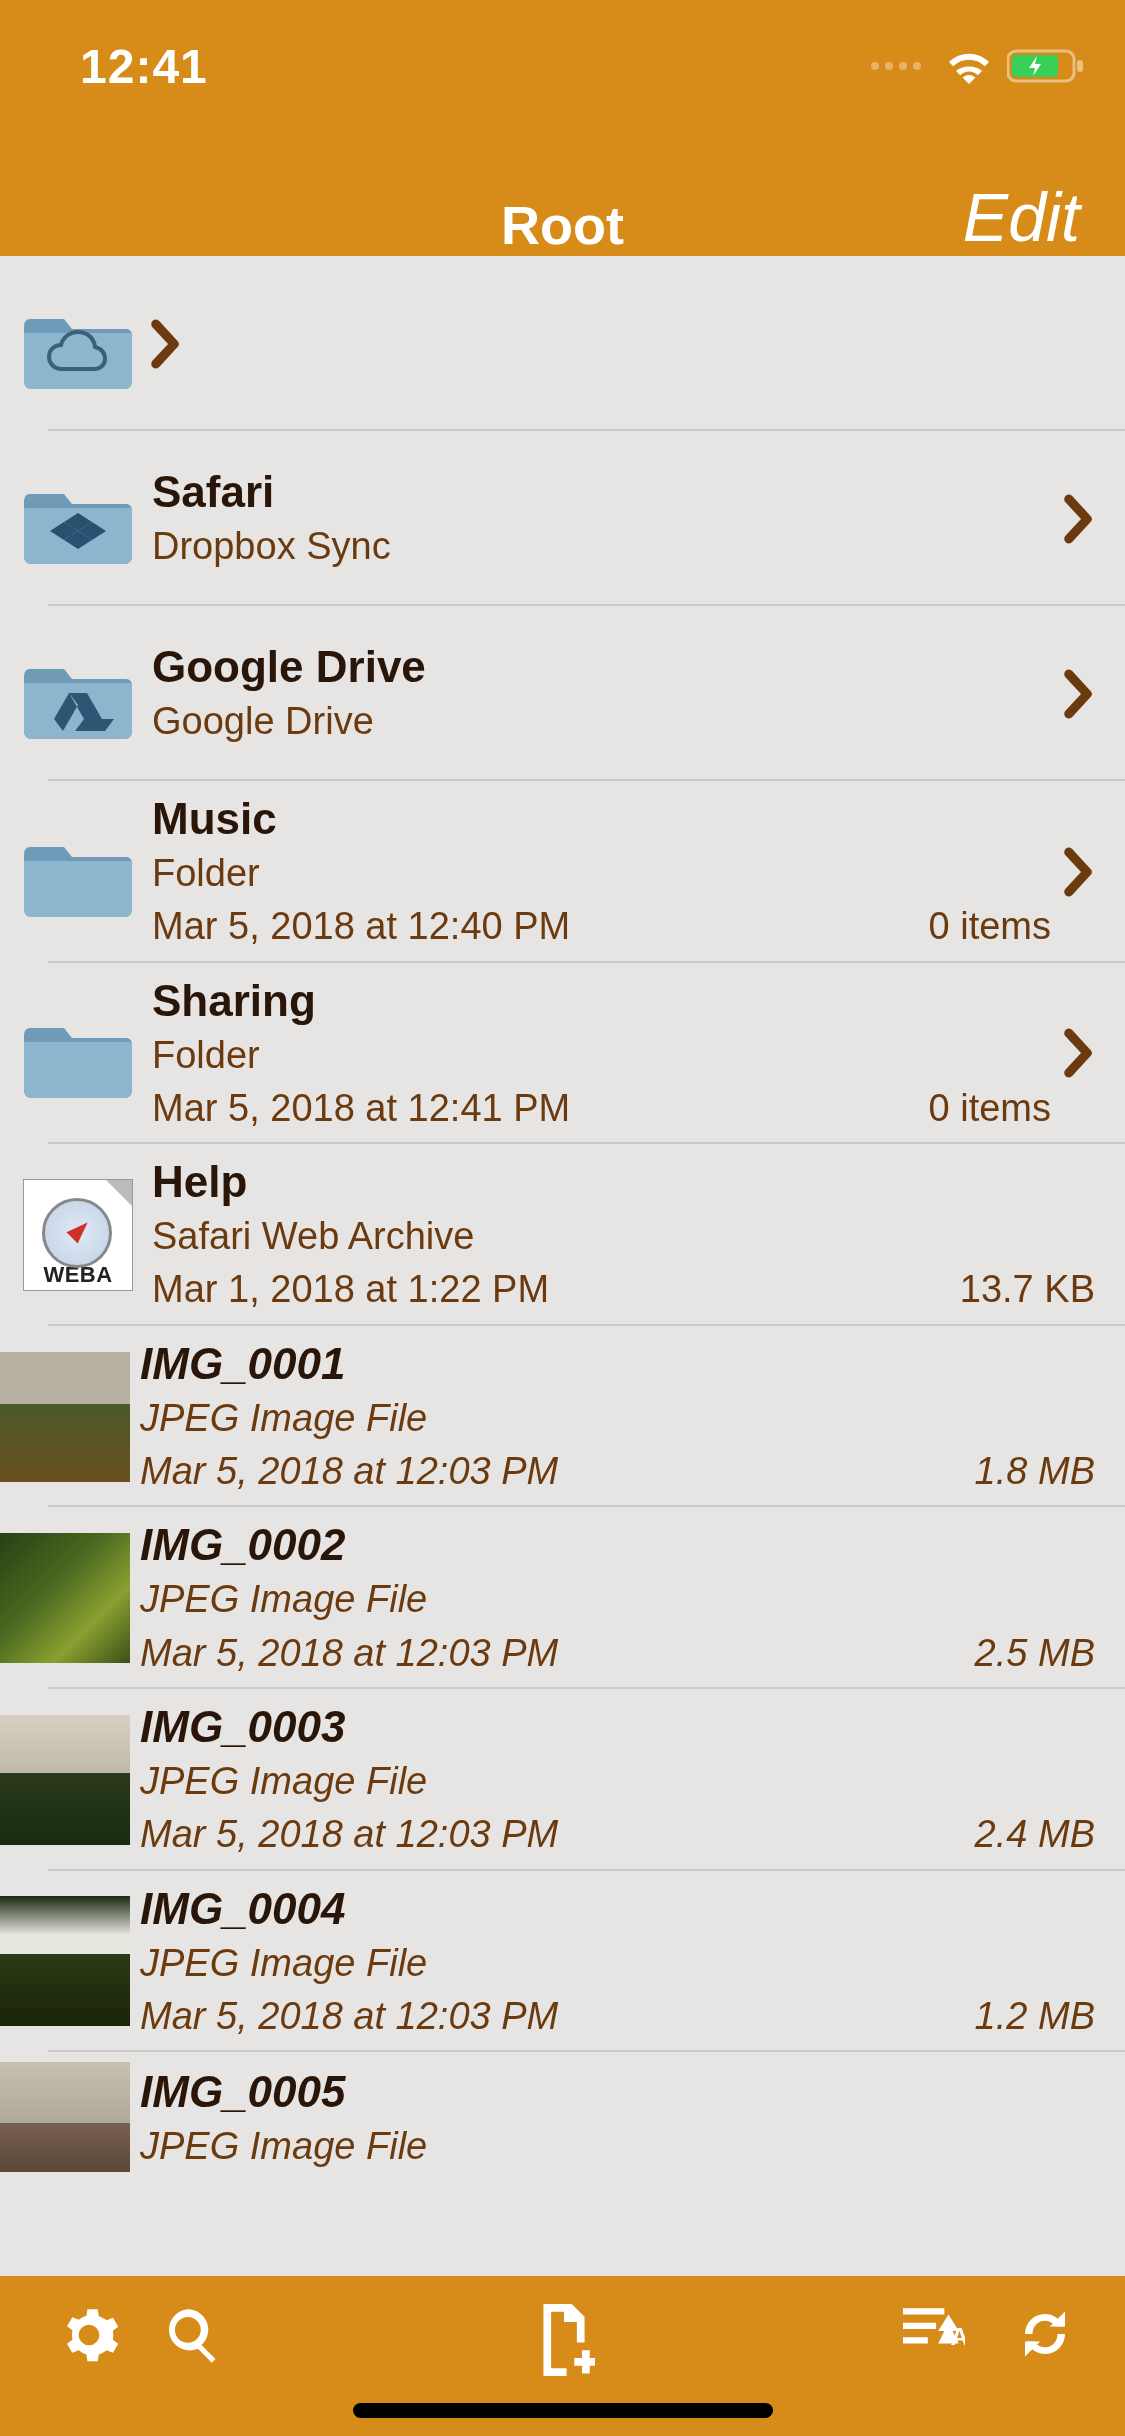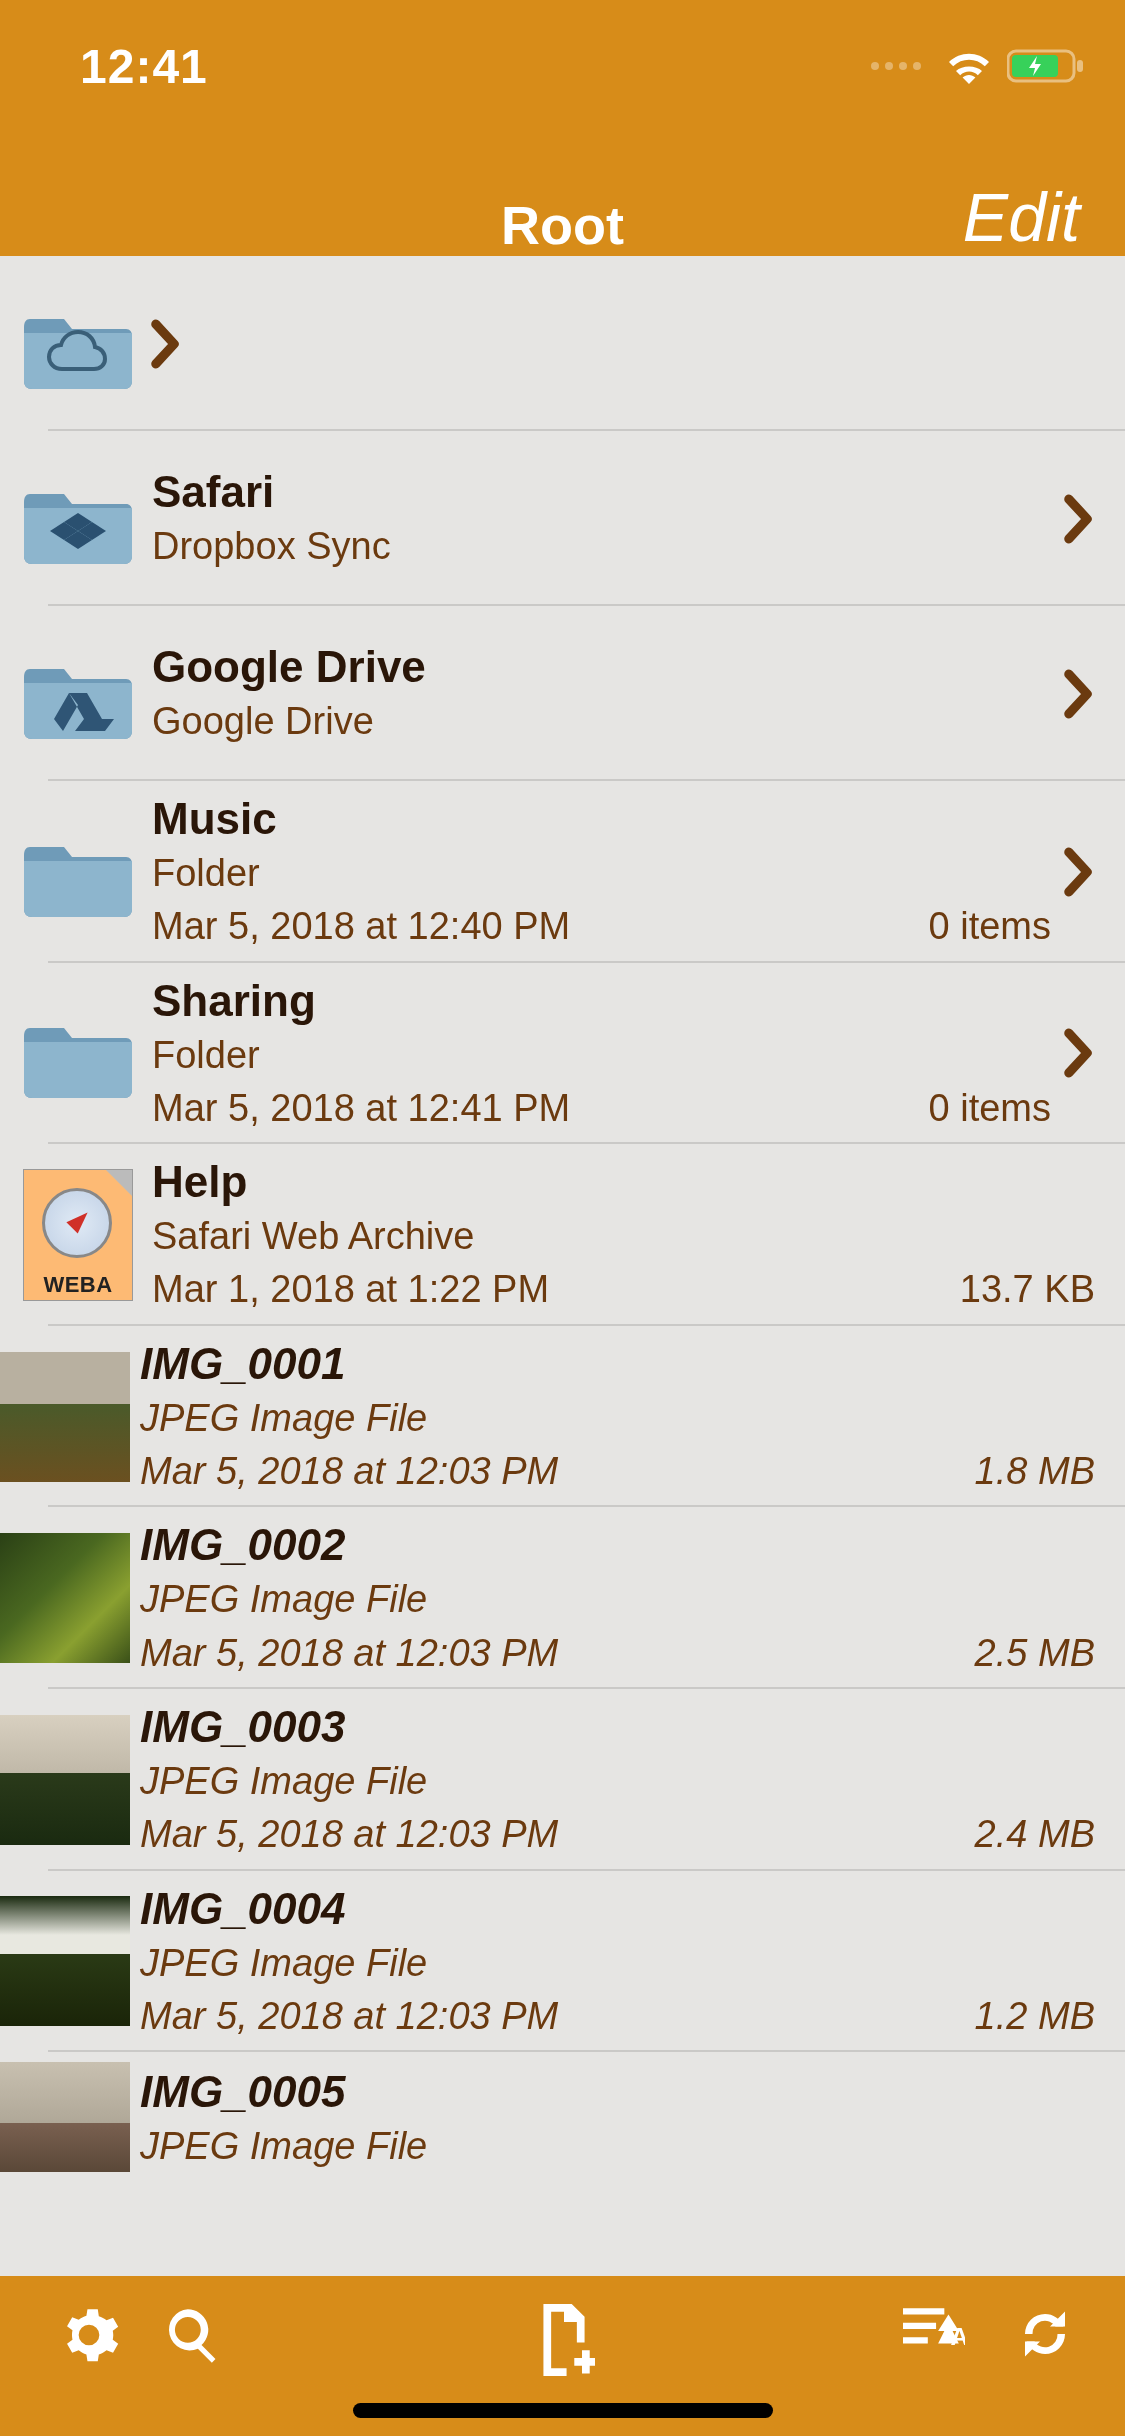--- a/index.html
+++ b/index.html
@@ -61,21 +61,21 @@
   .toolbar .tb-center { flex:1; display:flex; justify-content:center; }
   .toolbar .tb-right { display:flex; gap:50px; }
   .home-indicator {
     position: absolute; bottom: 18px; left: 50%; transform: translateX(-50%);
     width: 420px; height: 15px; border-radius: 10px; background: #000;
   }
 
   
   .icon-folder { width: 108px; height: 90px; }
   .icon-weba {
-    width: 110px; height: 132px; background: #fdba74; border: 1px solid #999;
+    width: 110px; height: 112px; background: #ffffff; border: 1px solid #999;
     display: flex; flex-direction: column; align-items: center; justify-content: flex-end;
     position: relative;
   }
   .icon-weba .corner {
     position:absolute; top:0; right:0; width:0; height:0;
     border-left: 26px solid transparent; border-top: 26px solid #bbb;
   }
   .icon-weba .compass {
     width: 70px; height: 70px; border-radius: 50%; border: 3px solid #888;
     position: absolute; top: 18px; left: 18px;

